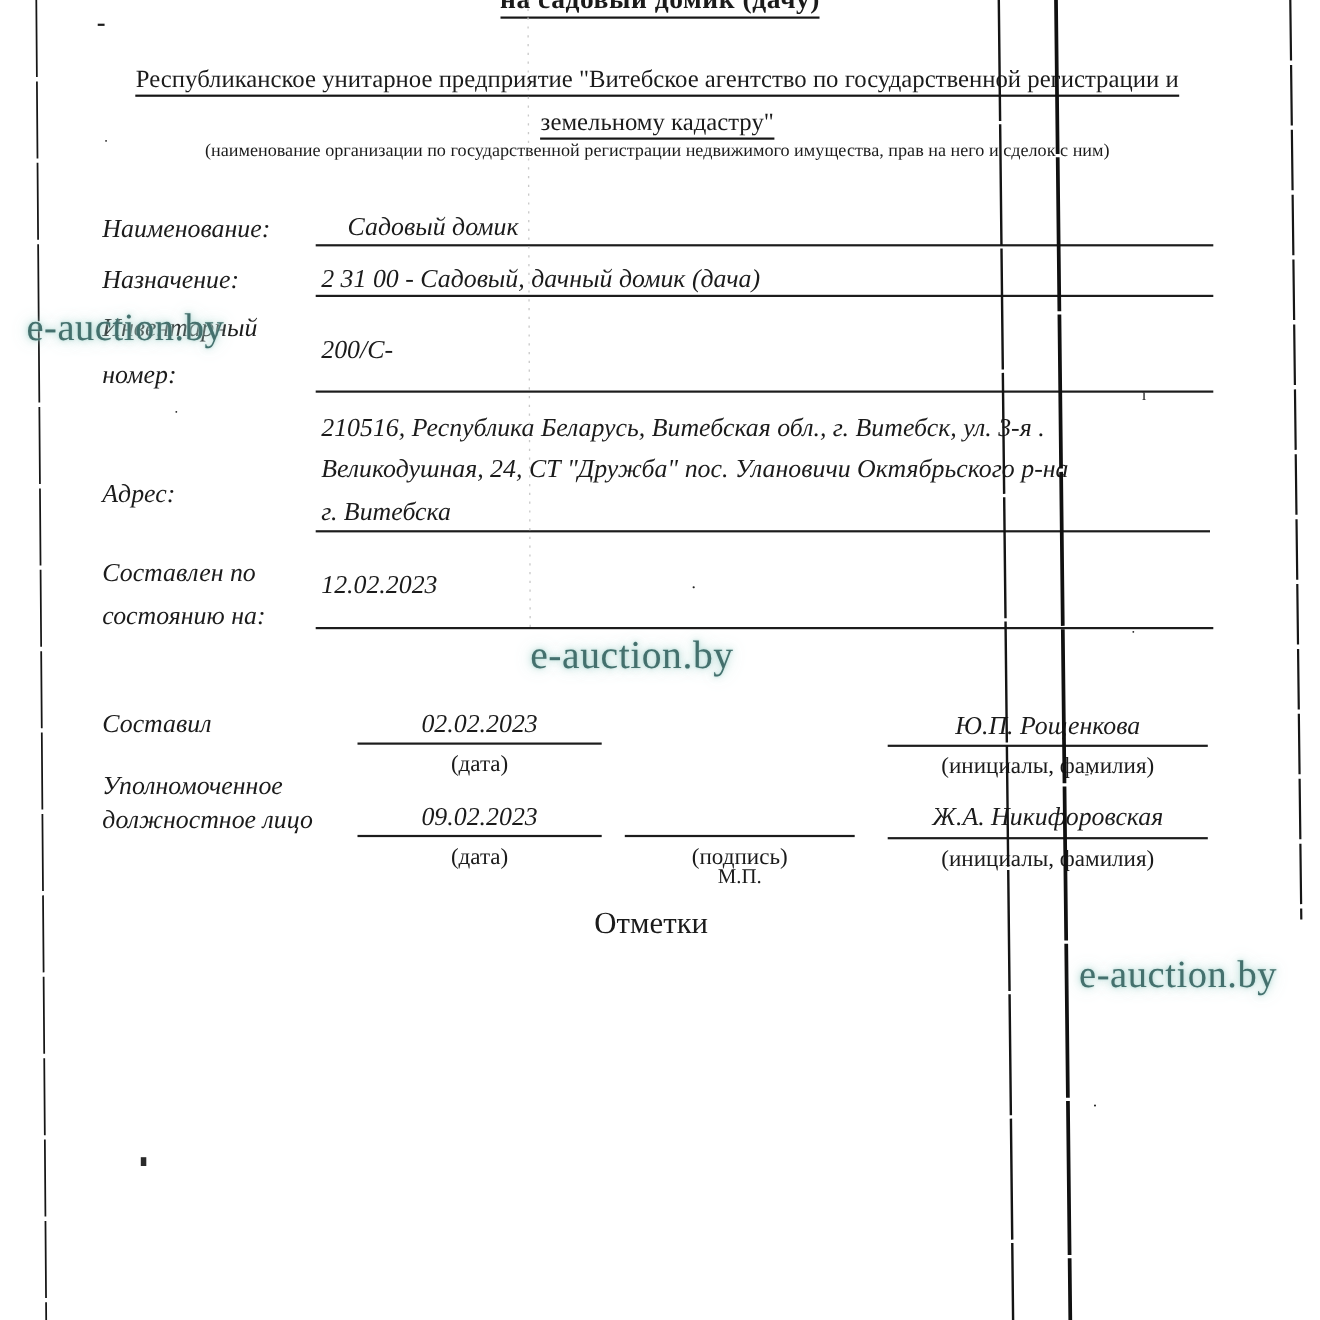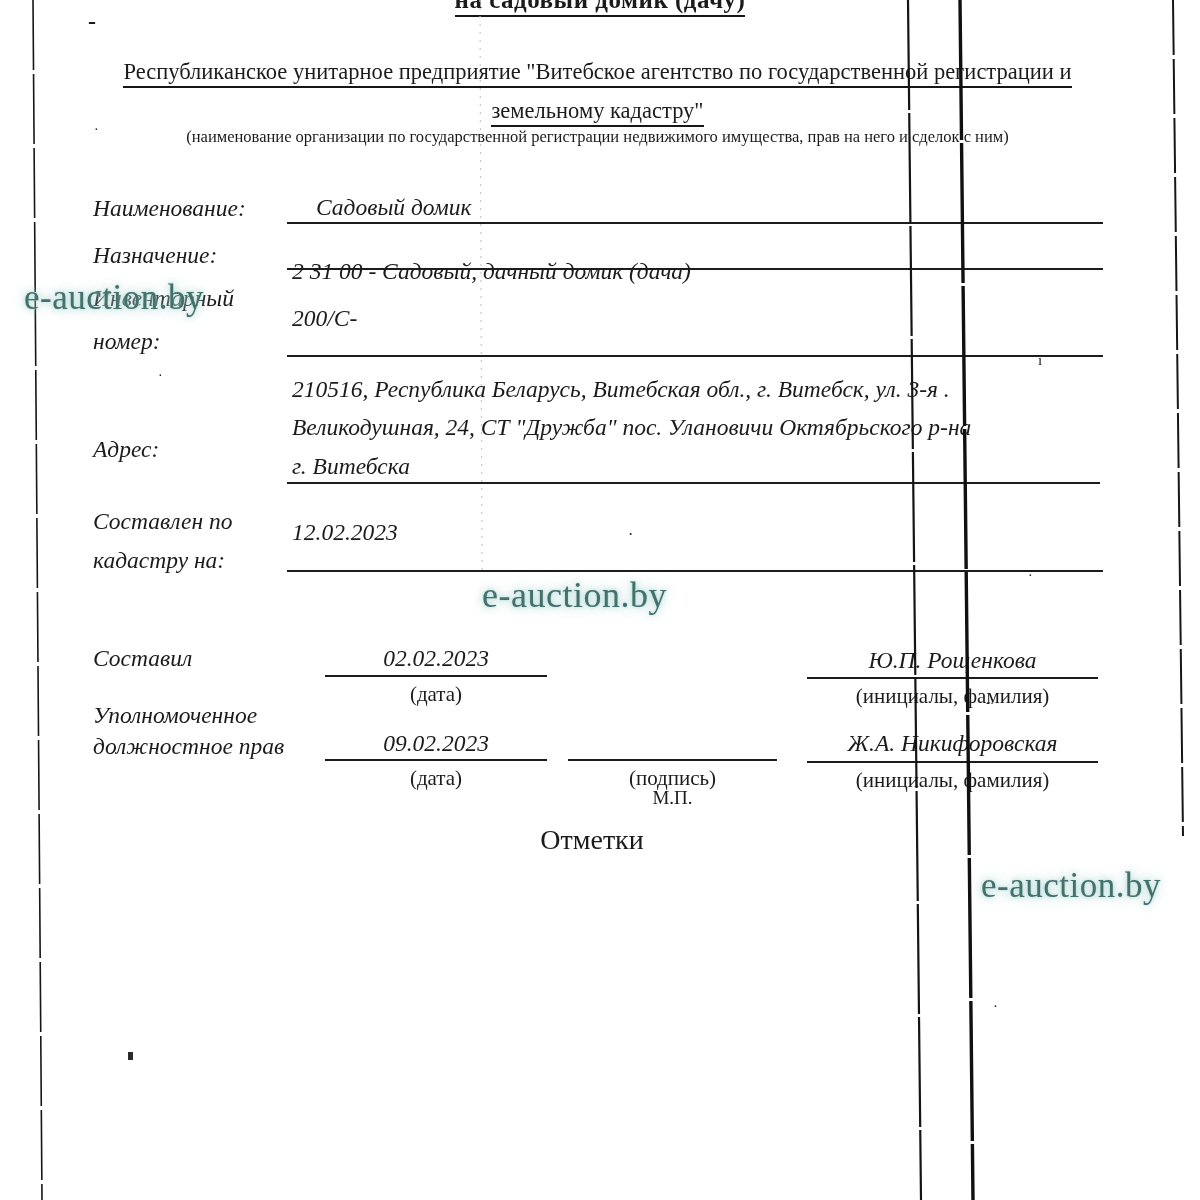--- a/index.html
+++ b/index.html
@@ -28,21 +28,21 @@
   
   .org1 { left:95px; width:1005px; top:59px;  font-size:22.5px; text-align:center; }
   .org2 { left:95px; width:1005px; top:98px;  font-size:22.5px; text-align:center; }
   .orgcap { left:95px; width:1005px; top:127px; text-align:center; }
   .dash-top { left:88px; top:8px; font-size:24px; font-weight:bold; }
   
   .f-name-label   { left:93px;  top:195px; }
   .f-name-value   { left:292px; top:194px;margin-left:24px; }
   .u-name         { left:287px; top:222px; width:816px; }
   .f-purp-label   { left:93px;  top:242px; }
-  .f-purp-value   { left:292px; top:258px; }
+  .f-purp-value   { left:292px; top:241px; }
   .u-purp         { left:287px; top:268px; width:816px; }
   .f-inv-label1   { left:93px;  top:285px; }
   .f-inv-label2   { left:93px;  top:328px; }
   .f-inv-value    { left:292px; top:305px; }
   .u-inv          { left:287px; top:355px; width:816px; }
   .f-addr-value1  { left:292px; top:376px; }
   .f-addr-value2  { left:292px; top:414px; }
   .f-addr-value3  { left:292px; top:453px; }
   .f-addr-label   { left:93px;  top:416px;margin-top:20px; }
   .u-addr         { left:287px; top:482px; width:813px; }
@@ -102,37 +102,37 @@
   <div class="speck" style="left:158px; top:368px; font-size:14px;">·</div>
 
   <div class="abs t f-addr-label">Адрес:</div>
   <div class="abs t f-addr-value1">210516, Республика Беларусь, Витебская обл., г. Витебск, ул. 3-я .</div>
   <div class="abs t f-addr-value2">Великодушная, 24, СТ "Дружба" пос. Улановичи Октябрьского р-на</div>
   <div class="abs t f-addr-value3">г. Витебска</div>
   <div class="uline u-addr"></div>
   <div class="speck" style="left:1038px; top:352px; font-size:15px;">ı</div>
 
   <div class="abs t f-asof-label">Составлен по
-кадастру на:</div>
+состоянию на:</div>
   <div class="abs t f-asof-value">12.02.2023</div>
   <div class="uline u-asof"></div>
   <div class="speck" style="left:628px; top:526px; font-size:16px;">·</div>
   <div class="speck" style="left:1028px; top:568px; font-size:14px;">·</div>
 
   <div class="abs t s1-label">Составил</div>
   <div class="abs t s1-date">02.02.2023</div>
   <div class="uline u-date1"></div>
   <div class="abs sm s1-datecap">(дата)</div>
   <div class="abs t s1-name">Ю.П. Рощенкова</div>
   <div class="uline u-sname1"></div>
   <div class="abs sm s1-namecap">(инициалы, фамилия)</div>
   <div class="speck" style="left:986px; top:696px; font-size:12px;">-·</div>
 
   <div class="abs t s2-label">Уполномоченное
-должностное прав</div>
+должностное лицо</div>
   <div class="abs t s2-date">09.02.2023</div>
   <div class="uline u-date2"></div>
   <div class="abs sm s2-datecap">(дата)</div>
   <div class="uline u-sig"></div>
   <div class="abs sm s2-sigcap">(подпись)</div>
   <div class="abs s2-stamp">М.П.</div>
   <div class="abs t s2-name">Ж.А. Никифоровская</div>
   <div class="uline u-sname2"></div>
   <div class="abs sm s2-namecap">(инициалы, фамилия)</div>
 

